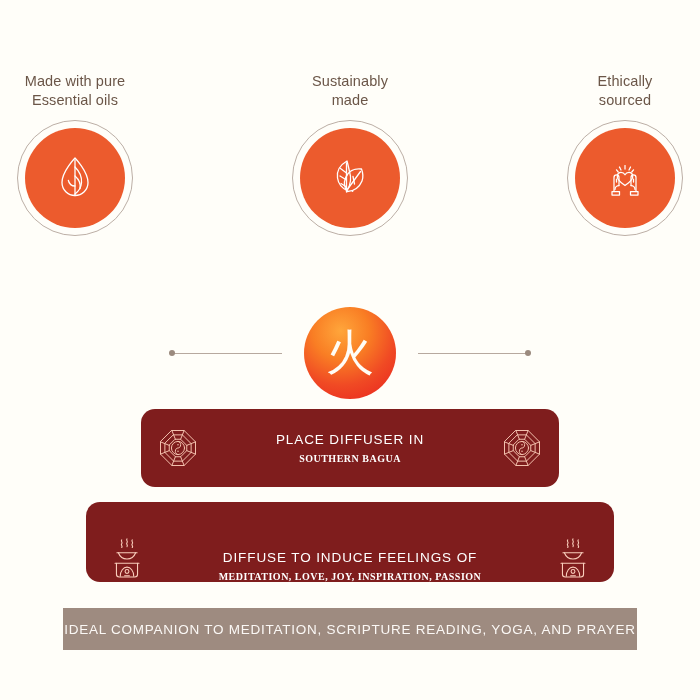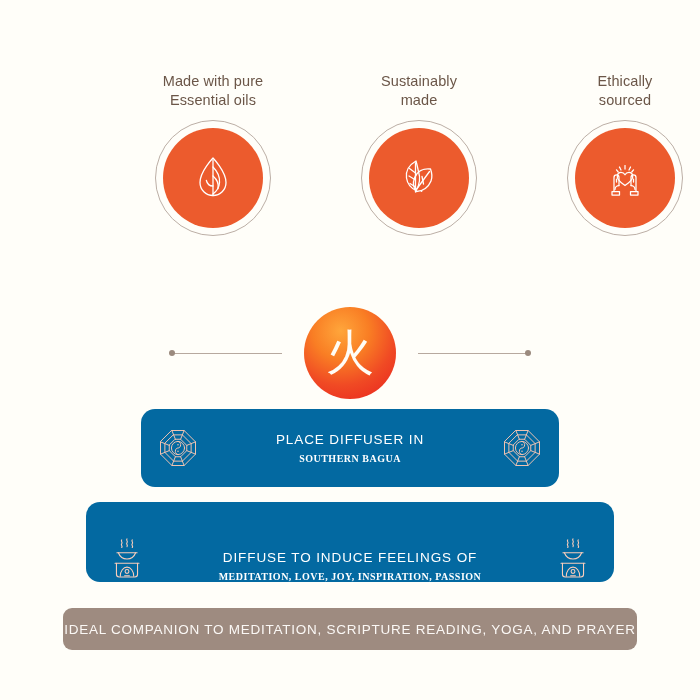--- a/index.html
+++ b/index.html
@@ -15,21 +15,21 @@
     position: relative;
   }
 
   
   .features {
     position: absolute;
     top: 72px;
     left: 0;
     width: 700px;
     display: flex;
-    justify-content: flex-end;
+    justify-content: space-between;
     gap: 56px;
   }
   .feature {
     width: 150px;
     display: flex;
     flex-direction: column;
     align-items: center;
   }
   .feature-label {
     font-size: 14.5px;
@@ -107,21 +107,21 @@
     font-size: 48px;
     line-height: 1;
     font-family: "DejaVu Sans", sans-serif;
     font-weight: 400;
     margin-top: -2px;
   }
 
   
   .banner {
     position: absolute;
-    background: #0369a1;
+    background: #7f1d1d;
     border-radius: 14px;
     display: flex;
     align-items: center;
     box-sizing: border-box;
   }
   .banner .banner-icon {
     flex: 0 0 auto;
     display: flex;
     align-items: center;
     justify-content: center;
@@ -162,21 +162,21 @@
   }
 
   
   #footer-bar {
     position: absolute;
     left: 63px;
     top: 608px;
     width: 574px;
     height: 42px;
     background: #9E8B80;
-    border-radius: 9px;
+    border-radius: 0;
     display: flex;
     align-items: center;
     justify-content: center;
     box-sizing: border-box;
   }
   #footer-bar .footer-text {
     color: #FBF8F5;
     font-size: 13.5px;
     letter-spacing: 0.75px;
     font-family: "Liberation Sans", sans-serif;

